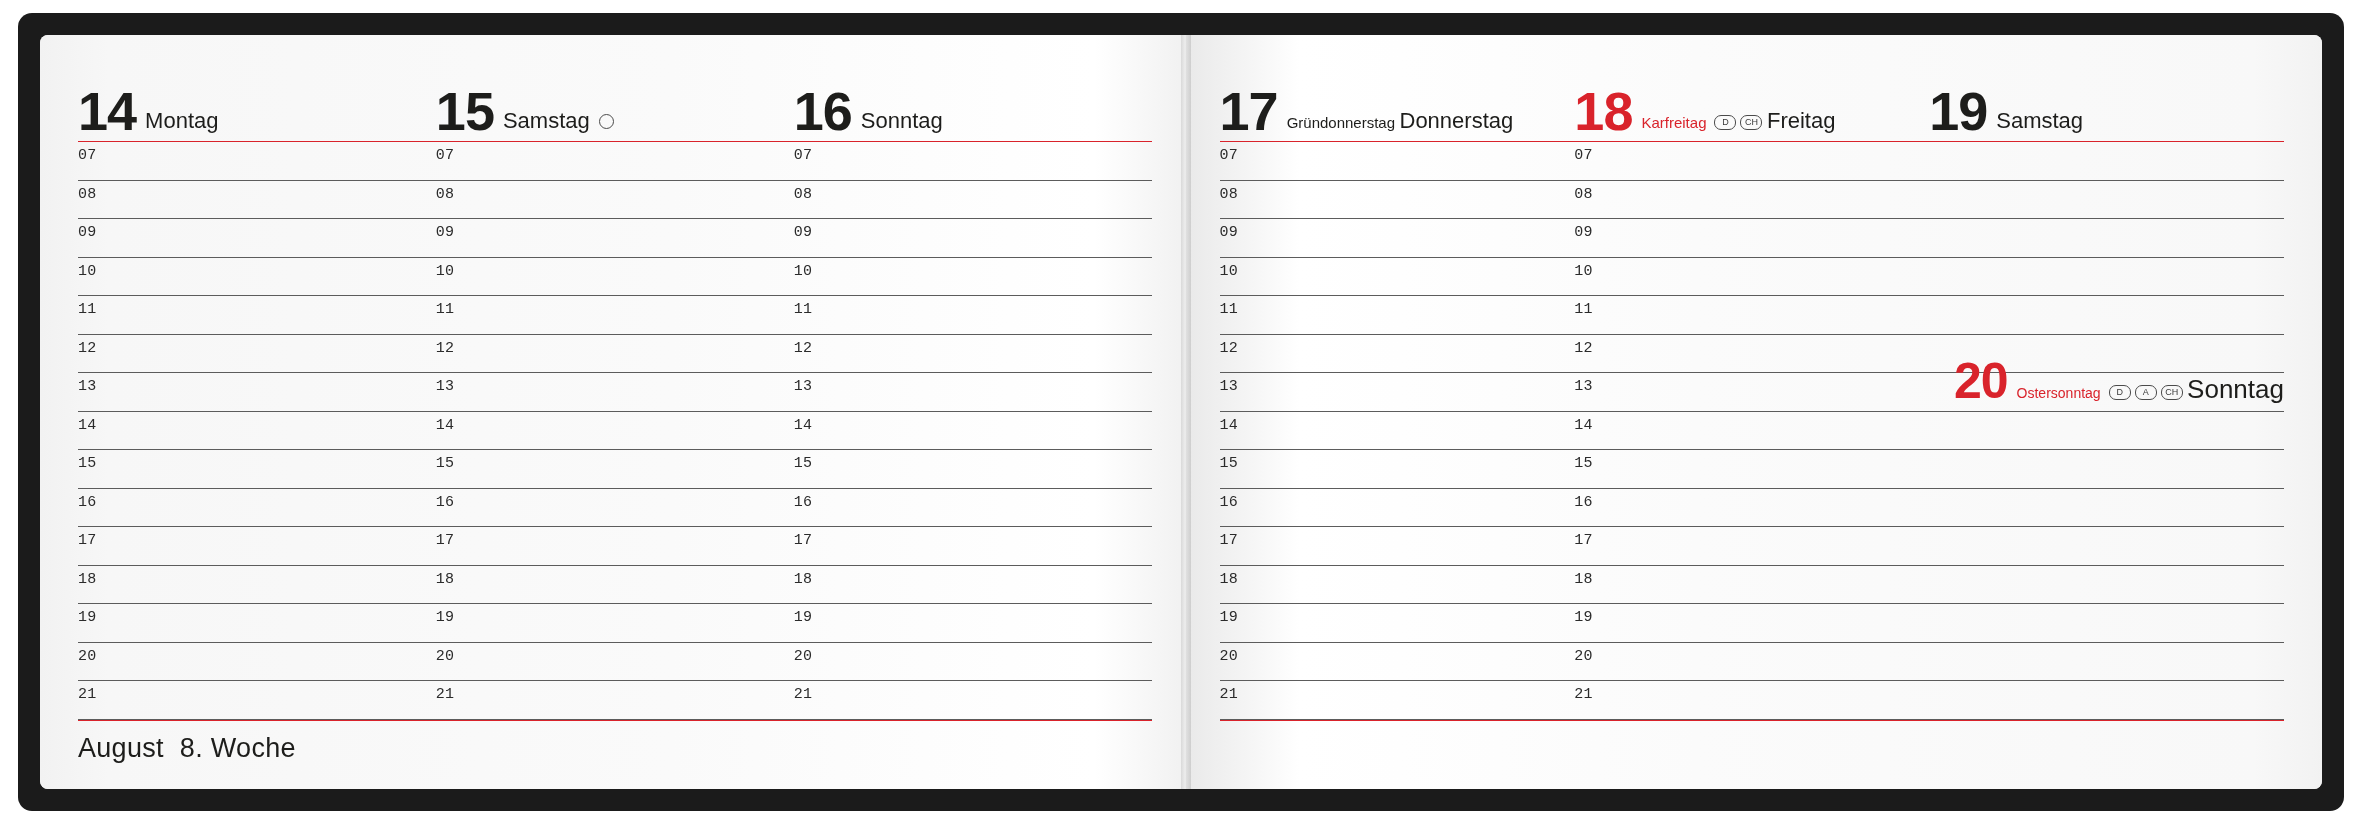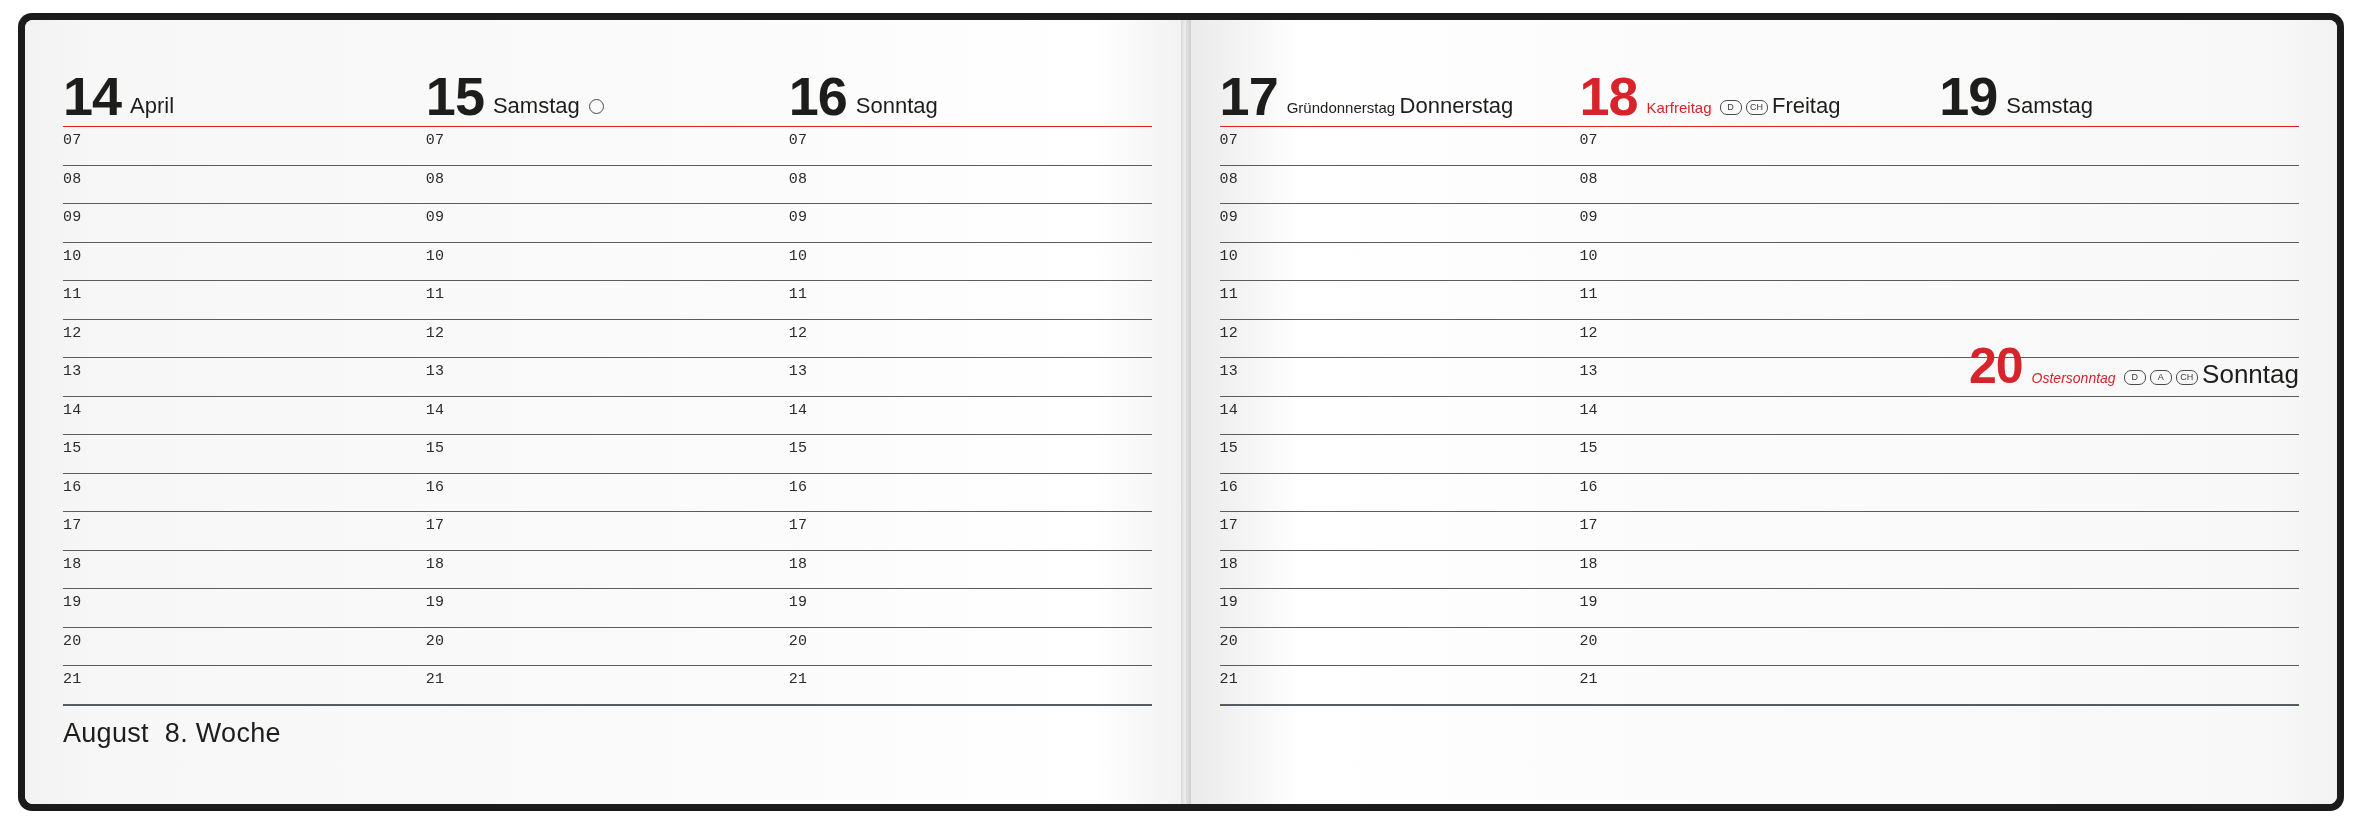--- a/index.html
+++ b/index.html
@@ -17,21 +17,21 @@
   
   .planner {
     position: absolute;
     left: 18px;
     top: 13px;
     width: 2326px;
     height: 798px;
     background: #1b1b1b;
     border-radius: 14px;
     box-sizing: border-box;
-    padding: 7px;
+    padding: 22px;
   }
   .spread {
     position: relative;
     width: 100%;
     height: 100%;
     display: flex;
     background: #f4f4f4;
     border-radius: 8px;
     overflow: hidden;
   }
@@ -185,21 +185,20 @@
     font-weight: bold;
     color: #d9232b;
     letter-spacing: -1px;
   }
   .sunday-block .stack { margin-left: 9px; padding-bottom: 1px; }
   .sunday-block .holiday {
     font-size: 14px;
     line-height: 16px;
     color: #d9232b;
     white-space: nowrap;
-    font-style: italic;
   }
   .sunday-block .wd {
     font-size: 26px;
     line-height: 23px;
     color: #1d1d1b;
     margin-top: 29px;
   }
 
   
   .footer {
@@ -215,21 +214,21 @@
 
 <div class="planner">
   <div class="spread">
 
     <div class="page page-left">
 
       <div class="day-head-row">
         <div class="day-head c3">
           <span class="num">14</span>
           <span class="stack">
-            <span class="wd">April</span>
+            <span class="wd">Montag</span>
           </span>
         </div>
         <div class="day-head c3">
           <span class="num">15</span>
           <span class="stack">
             <span class="wd">Samstag</span><span class="moon"></span>
           </span>
         </div>
         <div class="day-head c3">
           <span class="num">16</span>

